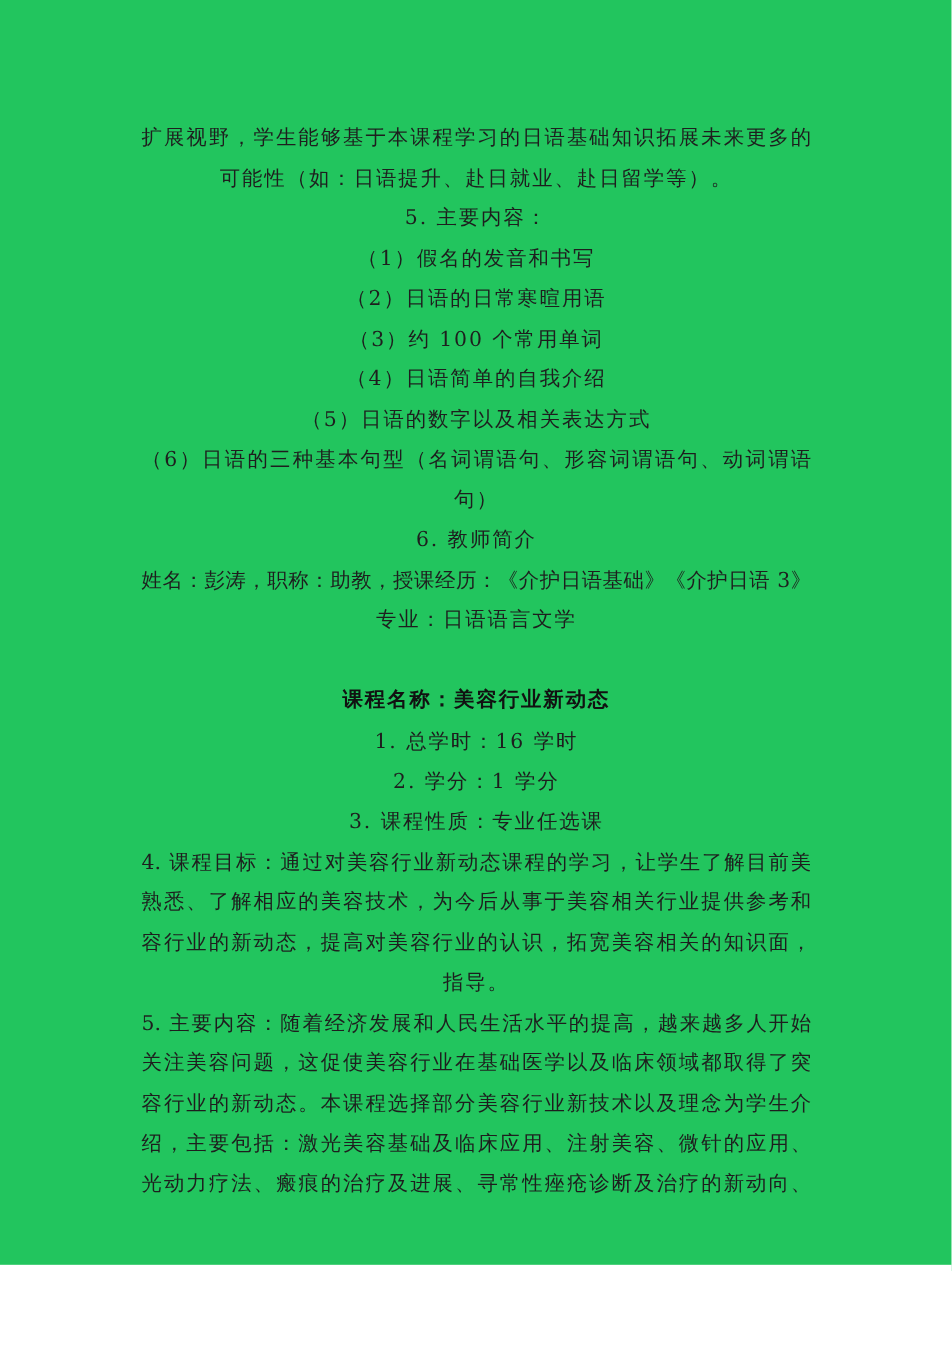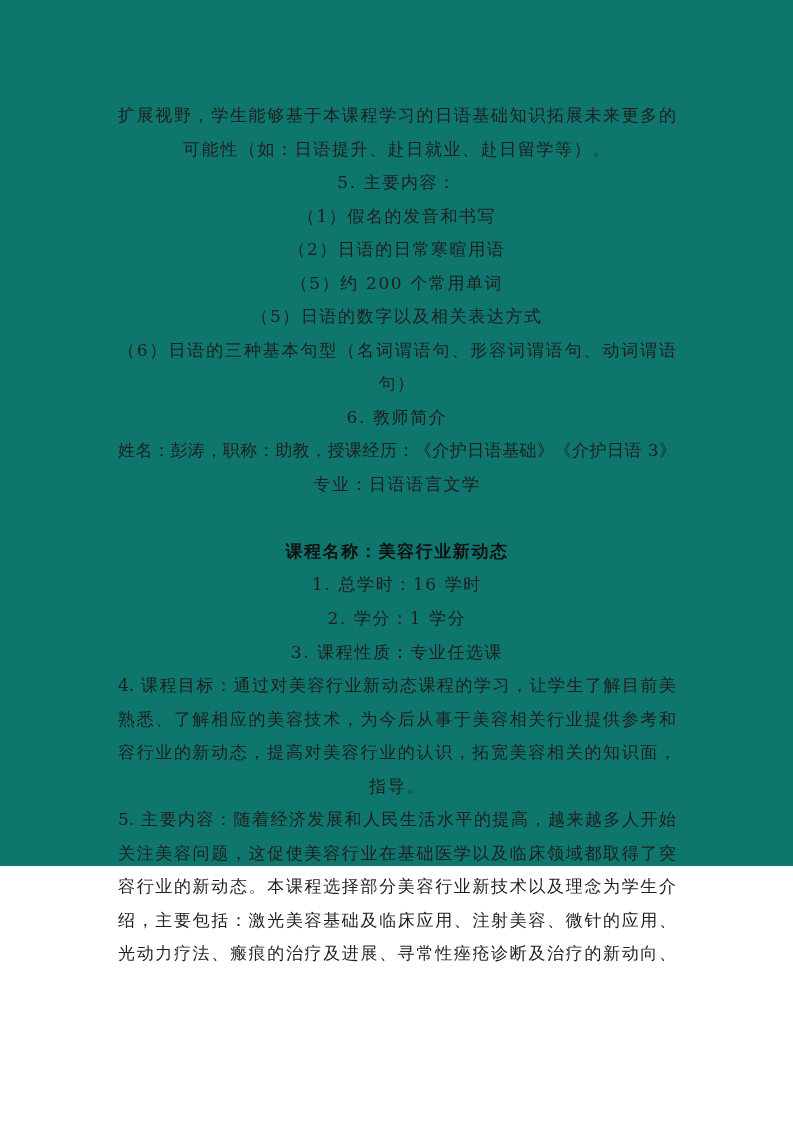--- a/index.html
+++ b/index.html
@@ -12,22 +12,22 @@
     height: 1122px;
     position: relative;
     overflow: hidden;
     font-family: "DejaVu Serif", "Liberation Serif", serif;
   }
   .page {
     position: absolute;
     left: 0;
     top: 0;
     width: 793px;
-    height: 866px;
-    background: #0f766e;
+    height: 1054px;
+    background: #22c55e;
   }
   .textblock {
     position: absolute;
     left: 118px;
     top: 99px;
     width: 558px;
     color: #1e1e1e;
     font-size: 17px;
     line-height: 33.54px;
   }
@@ -37,34 +37,36 @@
     text-align: center;
   }
   .line.justify {
     letter-spacing: 0;
     text-align: justify;
     text-align-last: justify; 
   }
   .line.bold {
     font-weight: bold;
     color: #111111;
+    font-family: Liberation Mono, monospace;
   }
 </style>
 </head>
 <body>
 
 <div class="page">
   <div class="textblock">
 
   <div class="line justify">扩展视野，学生能够基于本课程学习的日语基础知识拓展未来更多的</div>
       <div class="line">可能性（如：日语提升、赴日就业、赴日留学等）。</div>
       <div class="line">5. 主要内容：</div>
       <div class="line">（1）假名的发音和书写</div>
       <div class="line">（2）日语的日常寒暄用语</div>
-      <div class="line">（5）约 200 个常用单词</div>
+      <div class="line">（3）约 100 个常用单词</div>
+      <div class="line">（4）日语简单的自我介绍</div>
       <div class="line">（5）日语的数字以及相关表达方式</div>
       <div class="line justify">（6）日语的三种基本句型（名词谓语句、形容词谓语句、动词谓语</div>
       <div class="line">句）</div>
       <div class="line">6. 教师简介</div>
       <div class="line justify">姓名：彭涛，职称：助教，授课经历：《介护日语基础》《介护日语 3》</div>
       <div class="line">专业：日语语言文学</div>
       <div class="line"></div>
       <div class="line bold">课程名称：美容行业新动态</div>
       <div class="line">1. 总学时：16 学时</div>
       <div class="line">2. 学分：1 学分</div>

